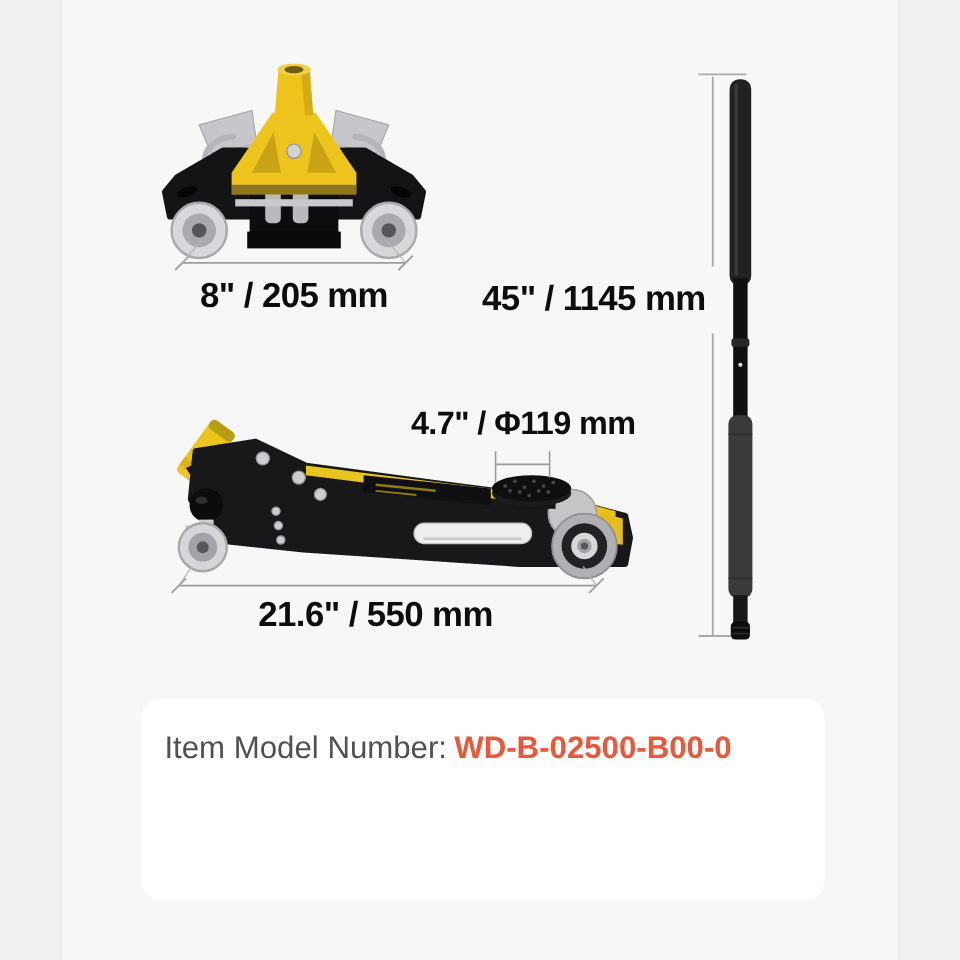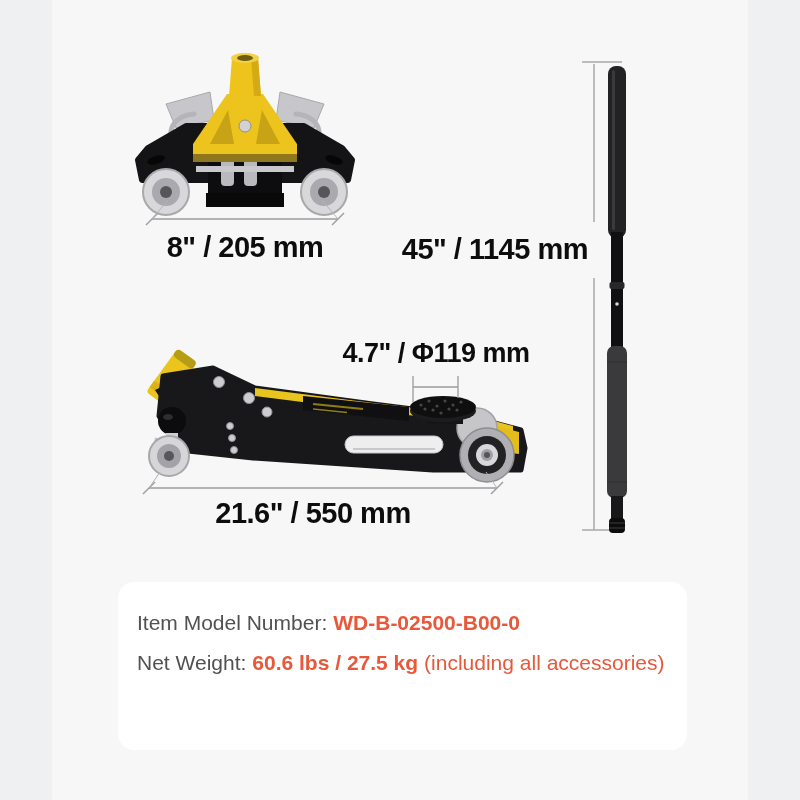--- a/index.html
+++ b/index.html
@@ -33,21 +33,21 @@
   .handle-dim{left:400px;top:233px;width:188px;text-align:right;}
   .saddle-dim{left:330px;top:337px;width:212px;text-align:center;font-size:27px;}
   .length-dim{left:193px;top:497px;width:240px;text-align:center;}
   .spec-card{
     position:absolute;left:118px;top:582px;width:569px;height:168px;
     background:var(--card-background);
     border-radius:16px;
     padding:29px 18px 0 19px;
   }
   .spec-row{
-    font-size:21px;line-height:24px;margin-bottom:16px;white-space:pre;
+    font-size:26px;line-height:24px;margin-bottom:16px;white-space:pre;
   }
   .spec-label{color:var(--label-gray);}
   .spec-value{color:var(--accent-orange);font-weight:bold;margin-left:6px;}
   .spec-suffix{color:var(--accent-orange);font-weight:normal;margin-left:6px;}
   .spec-suffix:empty,.spec-value:empty{display:none;}
   svg{display:block;}
 </style>
 </head>
 <body>
 
@@ -229,15 +229,14 @@
       <line x1="358" y1="146" x2="370" y2="134" stroke-width="1.5"></line>
       <line x1="16" y1="140" x2="27" y2="124" stroke-width="1" stroke="#b5b5b8"></line>
       <line x1="364" y1="140" x2="353" y2="124" stroke-width="1" stroke="#b5b5b8"></line>
     </g>
   </svg>
   <div class="dim saddle-dim">4.7" / Φ119 mm</div>
   <div class="dim length-dim">21.6" / 550 mm</div>
 
   <div class="spec-card">
     <div class="spec-row"><span class="spec-label">Item Model Number:</span><span class="spec-value">WD-B-02500-B00-0</span></div>
-    <div class="spec-row"><span class="spec-label">Net Weight:</span><span class="spec-value">60.6 lbs / 27.5 kg</span><span class="spec-suffix">(including all accessories)</span></div>
   </div>
 </div>
 
 </body></html>

